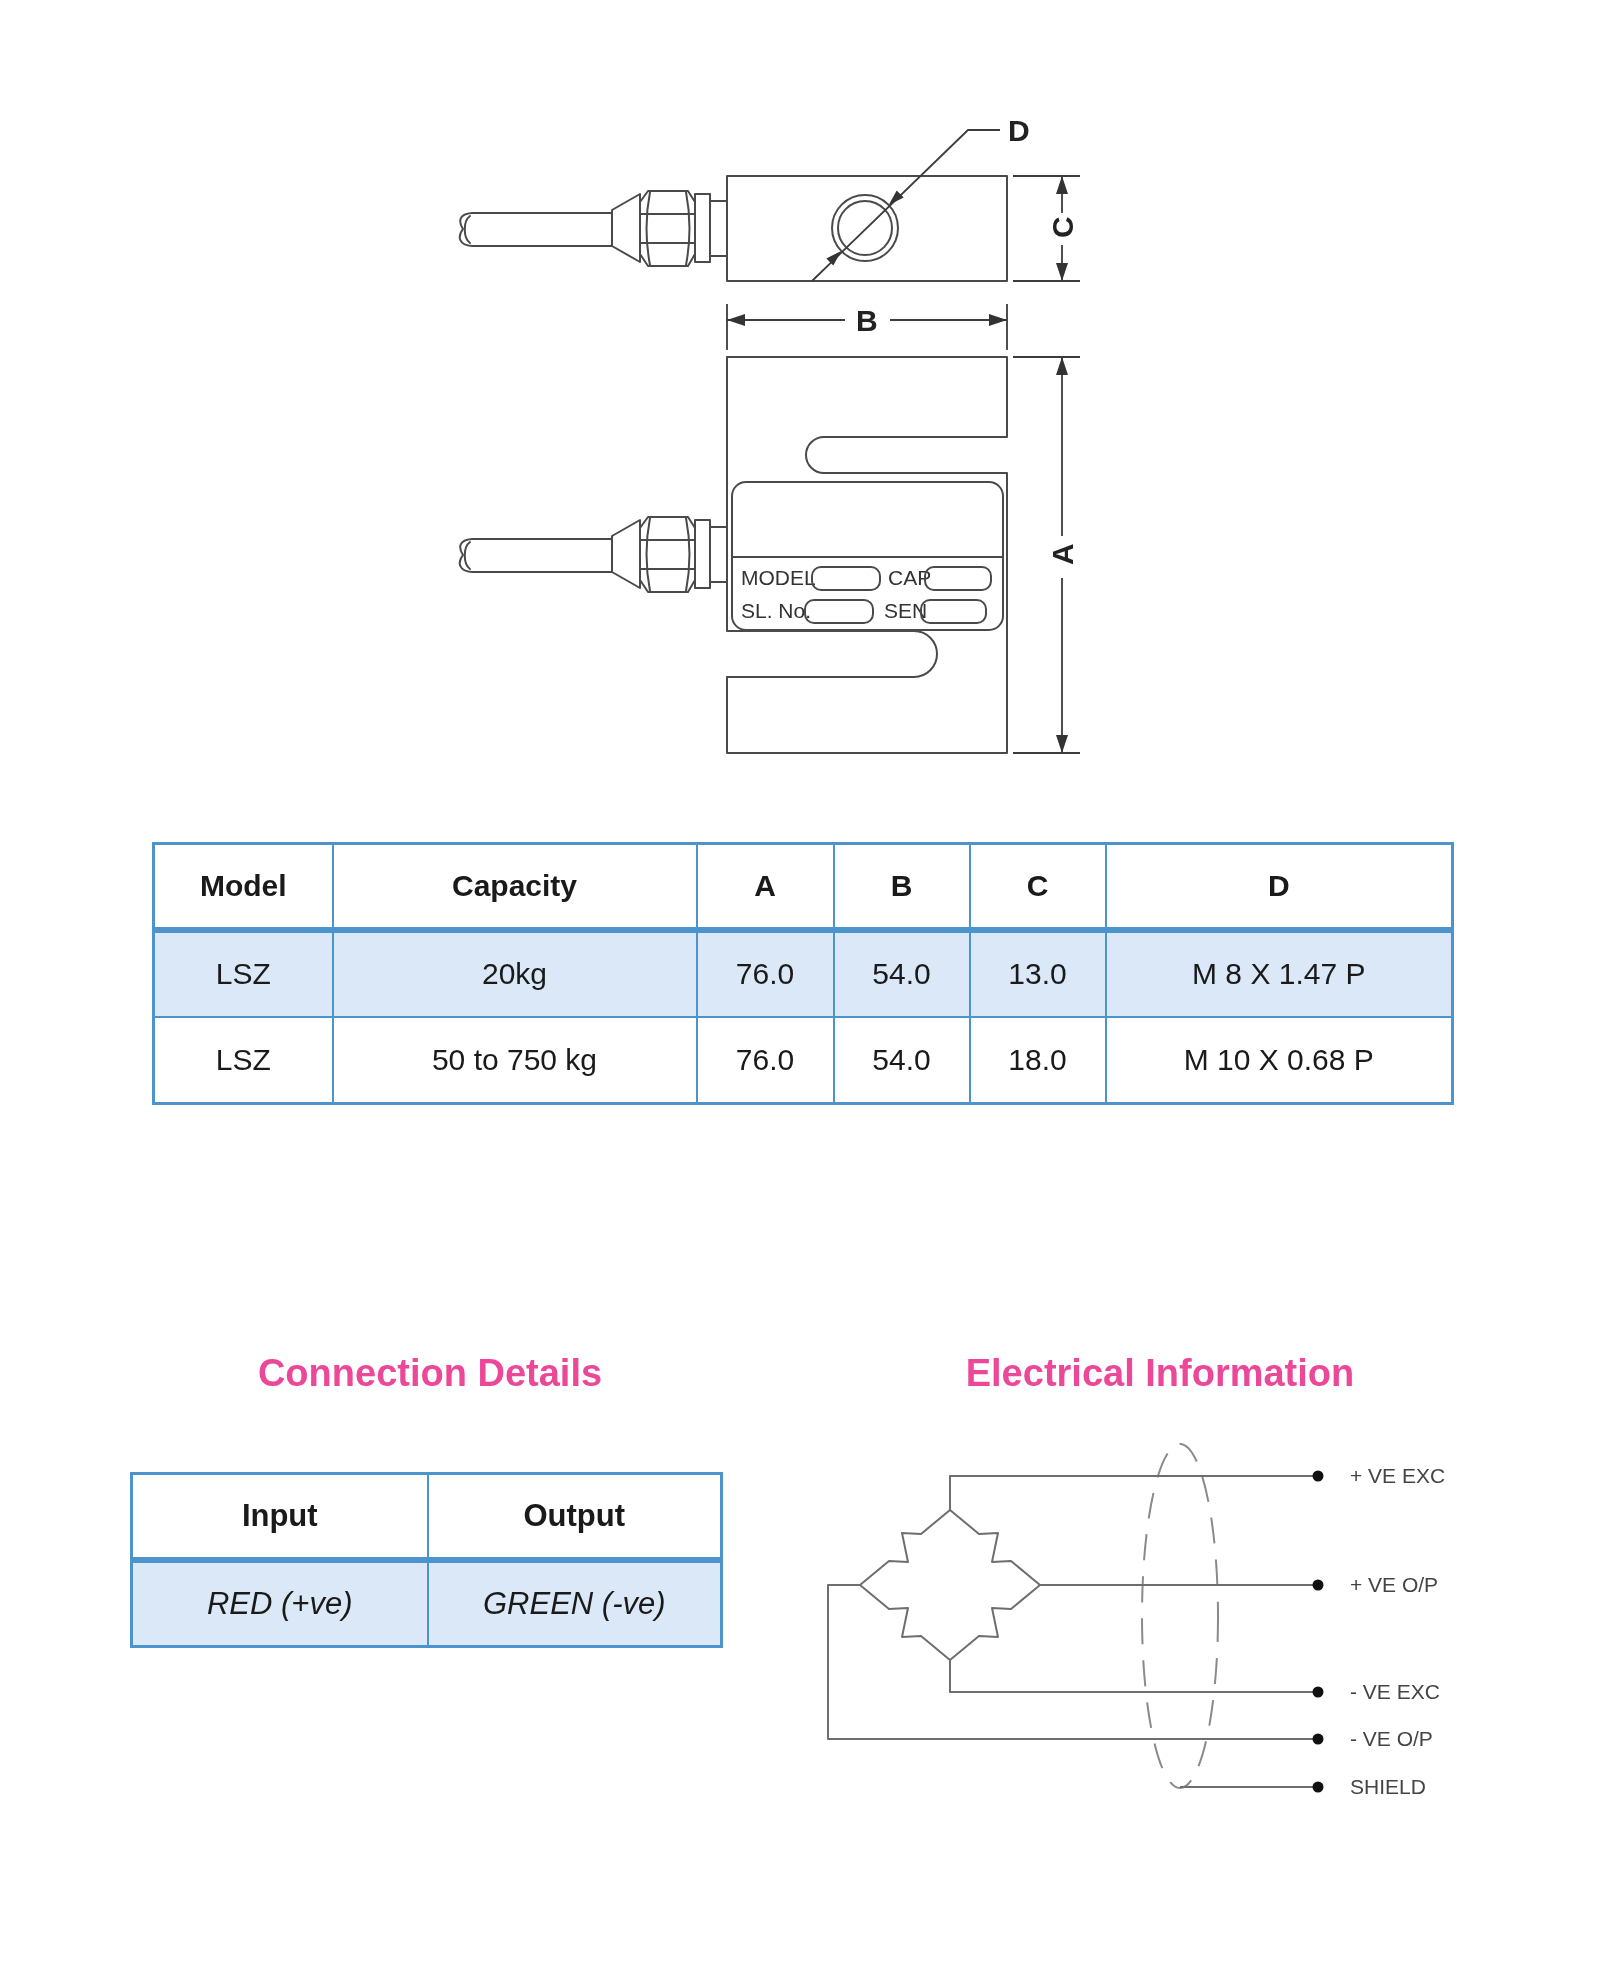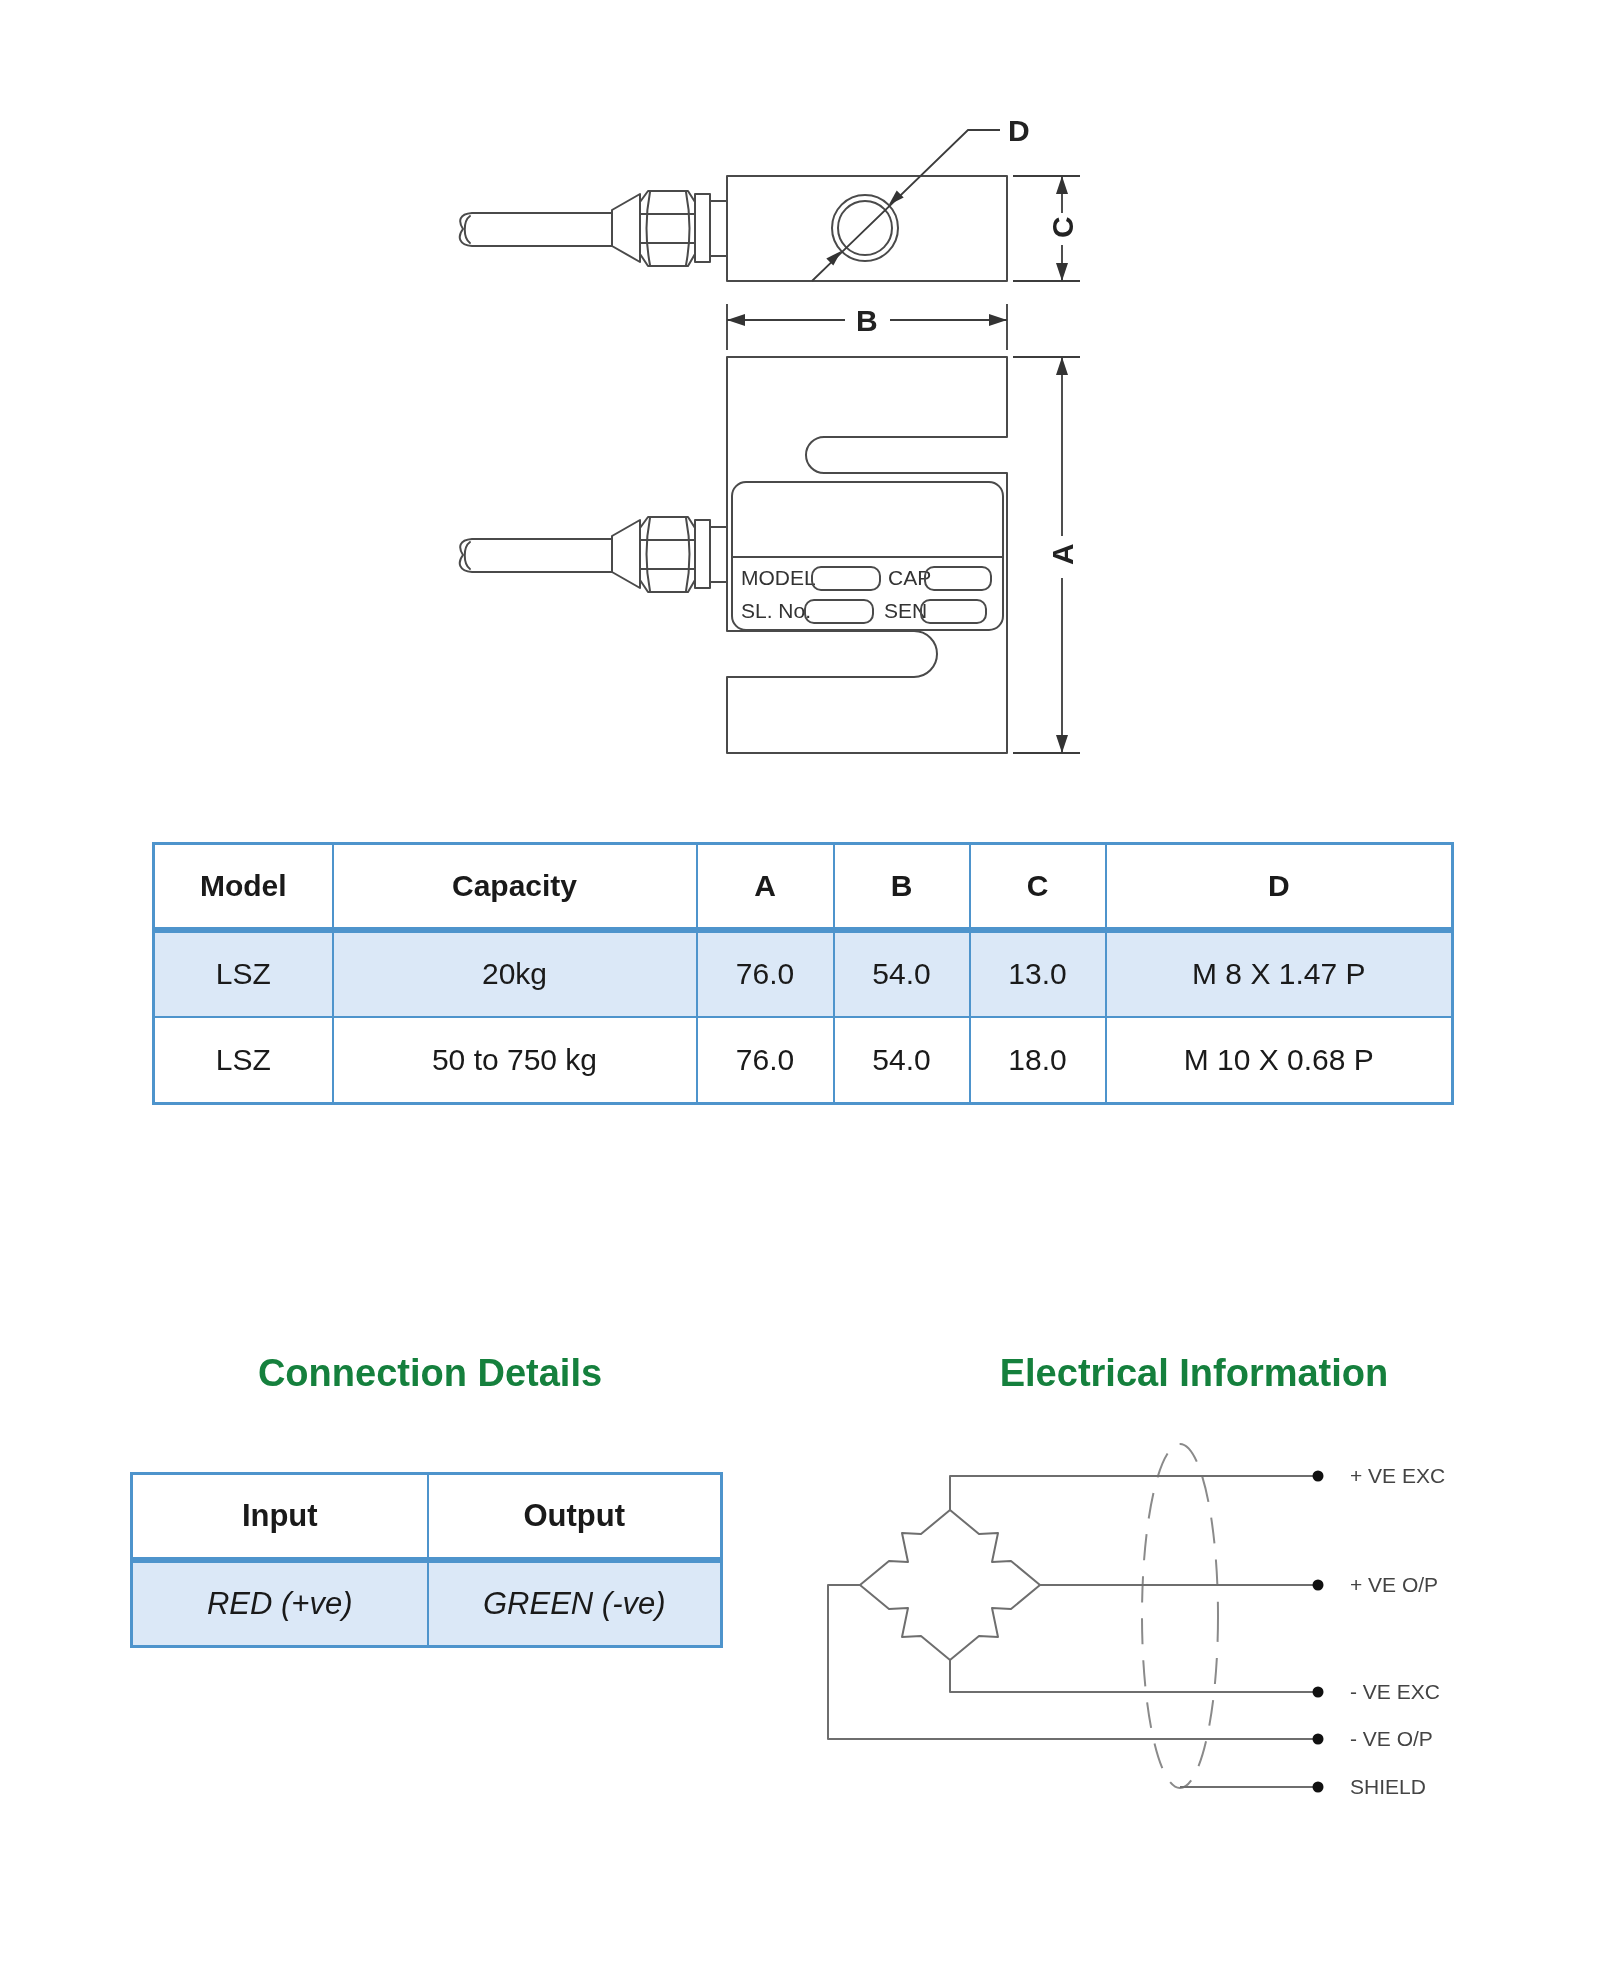--- a/index.html
+++ b/index.html
@@ -24,24 +24,24 @@
   .spec-table th{font-size:30px;}
   .spec-table td{font-size:30px;font-weight:400;}
 
   .conn-table{position:absolute;left:130px;top:1472px;width:590px;}
   .conn-table th{font-size:31px;}
   .conn-table td{font-size:31px;font-weight:400;font-style:italic;}
 
   
   .section-title{
     position:absolute;top:1352px;width:550px;text-align:center;
-    font-size:38px;font-weight:700;color:#15803d;letter-spacing:0px;
+    font-size:38px;font-weight:700;color:#ec4899;letter-spacing:0px;
   }
   .title-left{left:155px;}
-  .title-right{left:919px;}
+  .title-right{left:885px;}
 
   
   .line-art{stroke:#4a4a4a;stroke-width:2;fill:none;stroke-linejoin:round;stroke-linecap:round;}
   .dim{stroke:#3c3c3c;stroke-width:1.8;fill:none;}
   .arrow{fill:#333;stroke:none;}
   .dim-letter{font-family:"Liberation Sans",sans-serif;font-size:30px;font-weight:700;fill:#222;}
   .plate-text{font-family:"Liberation Sans",sans-serif;font-size:21px;fill:#333;}
   .wire{stroke:#6e6e6e;stroke-width:2;fill:none;stroke-linejoin:round;}
   .wire-label{font-family:"Liberation Sans",sans-serif;font-size:21px;fill:#444;}
   .dot{fill:#111;stroke:none;}

